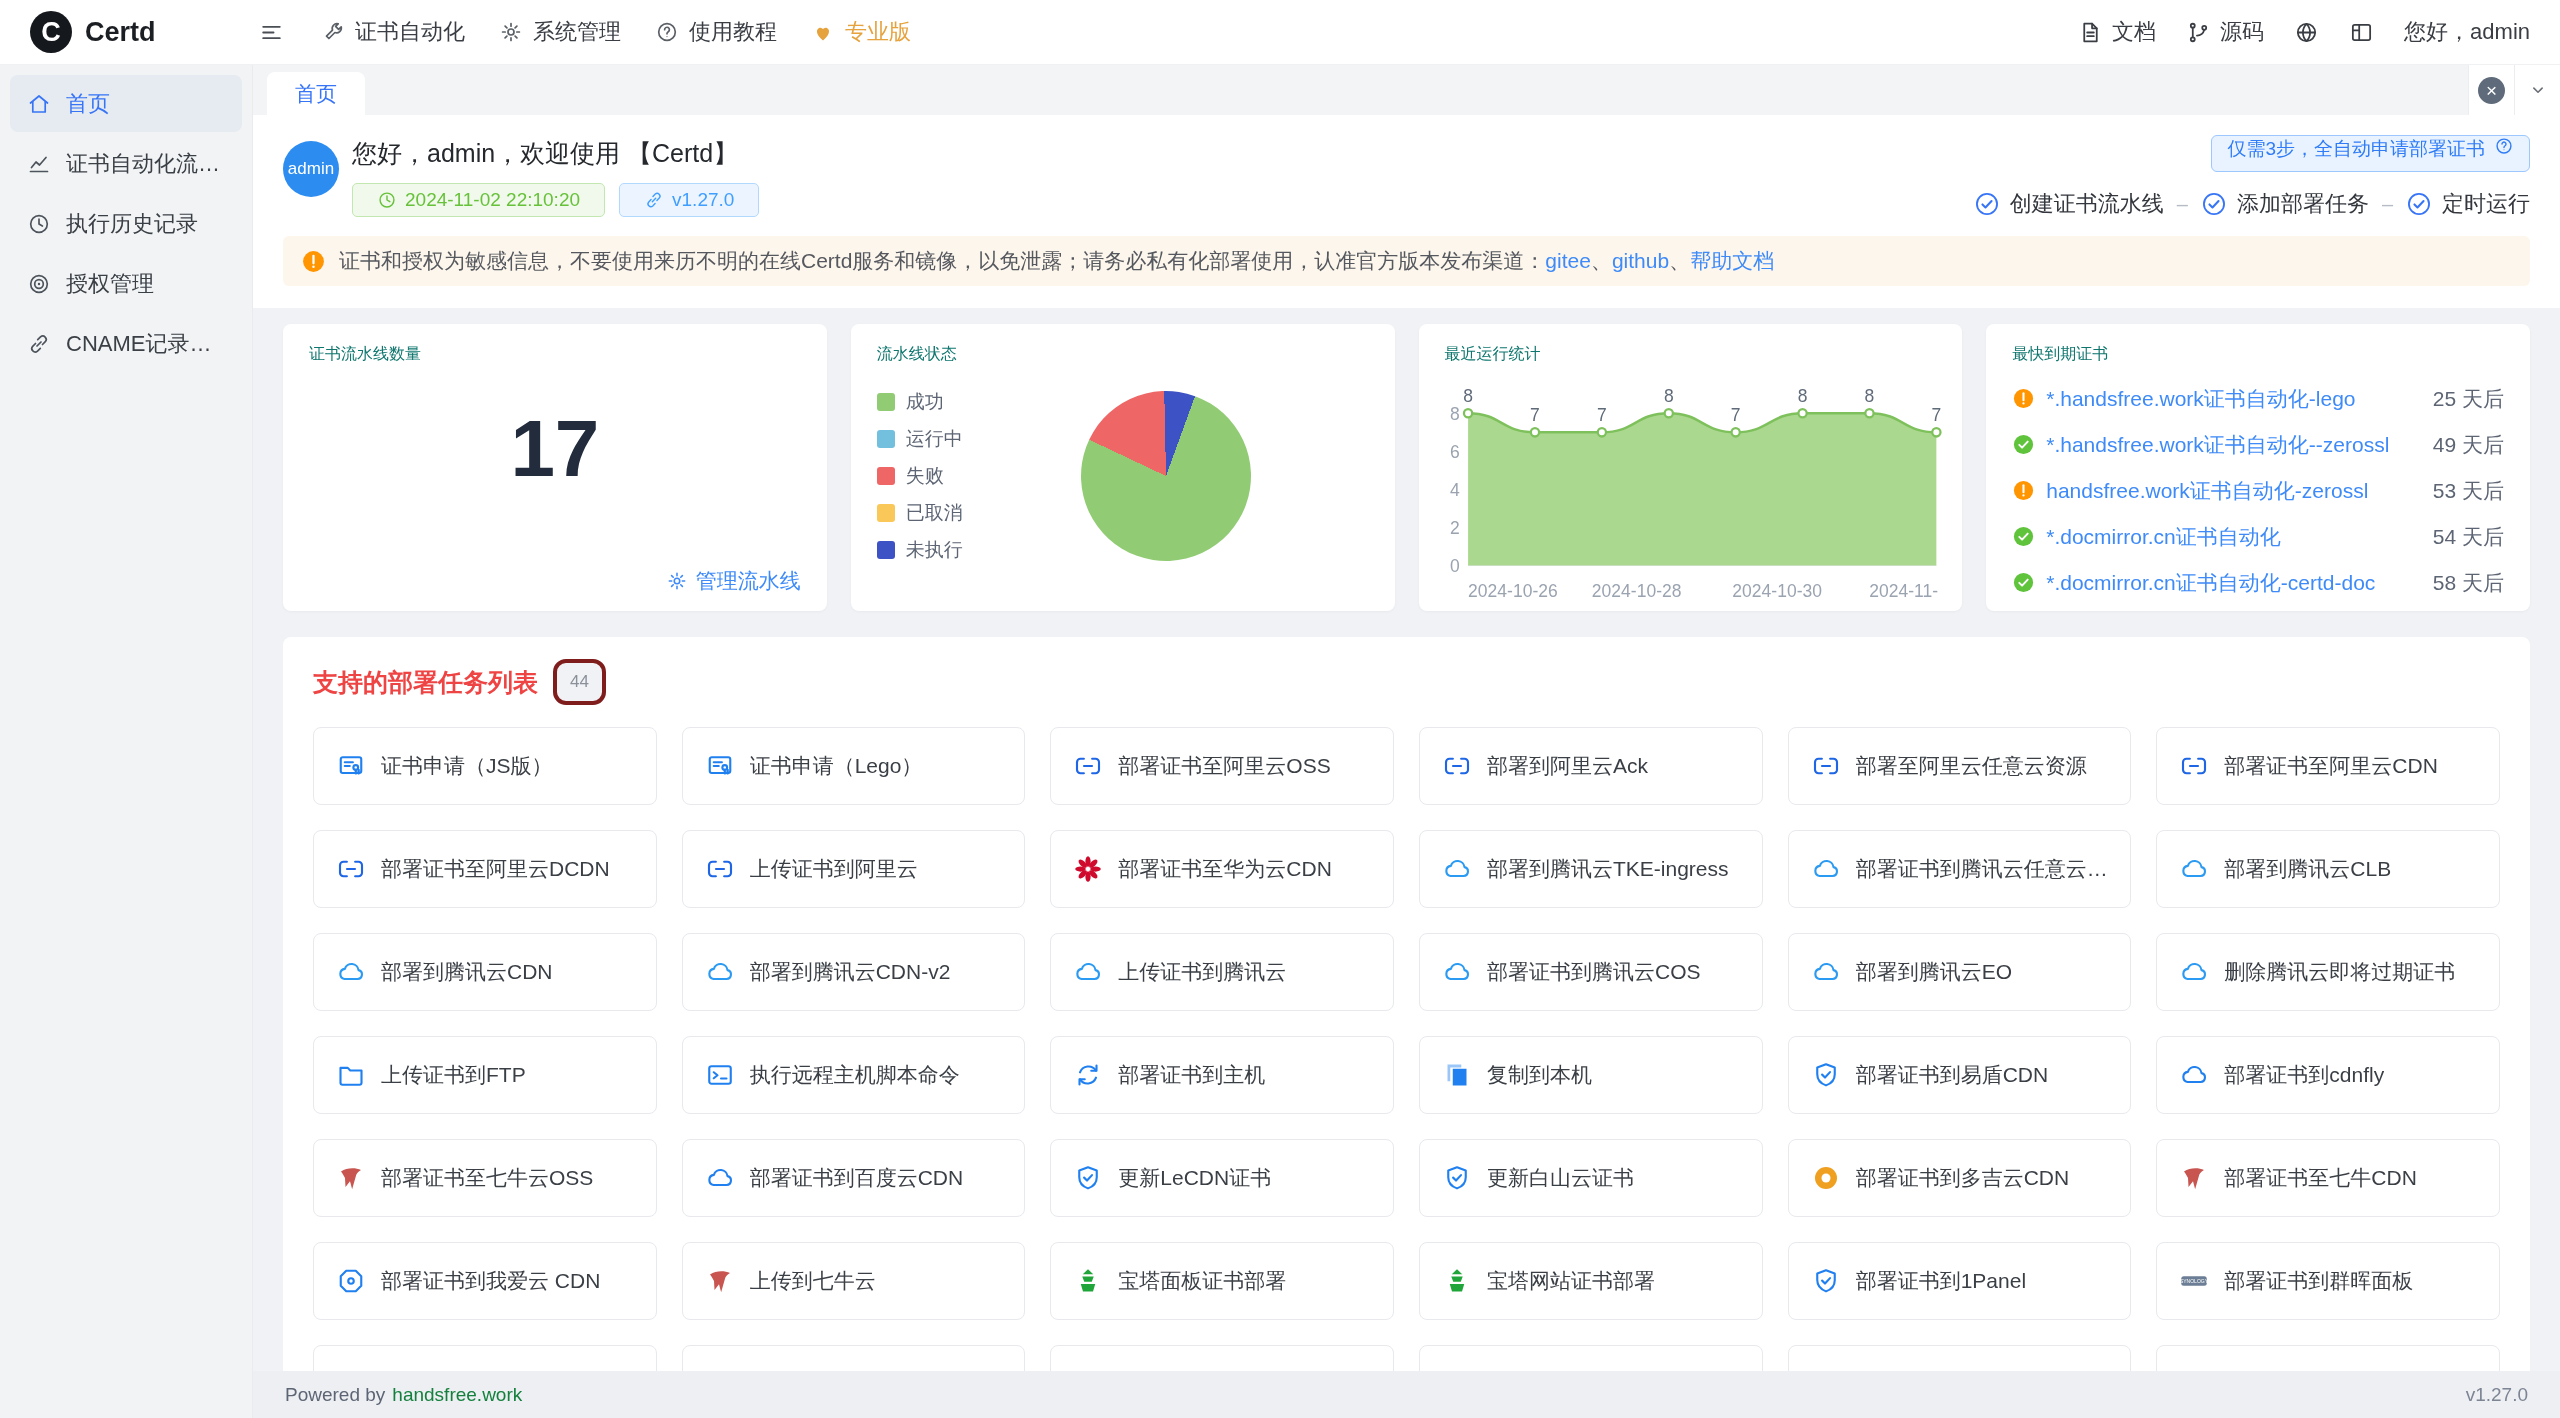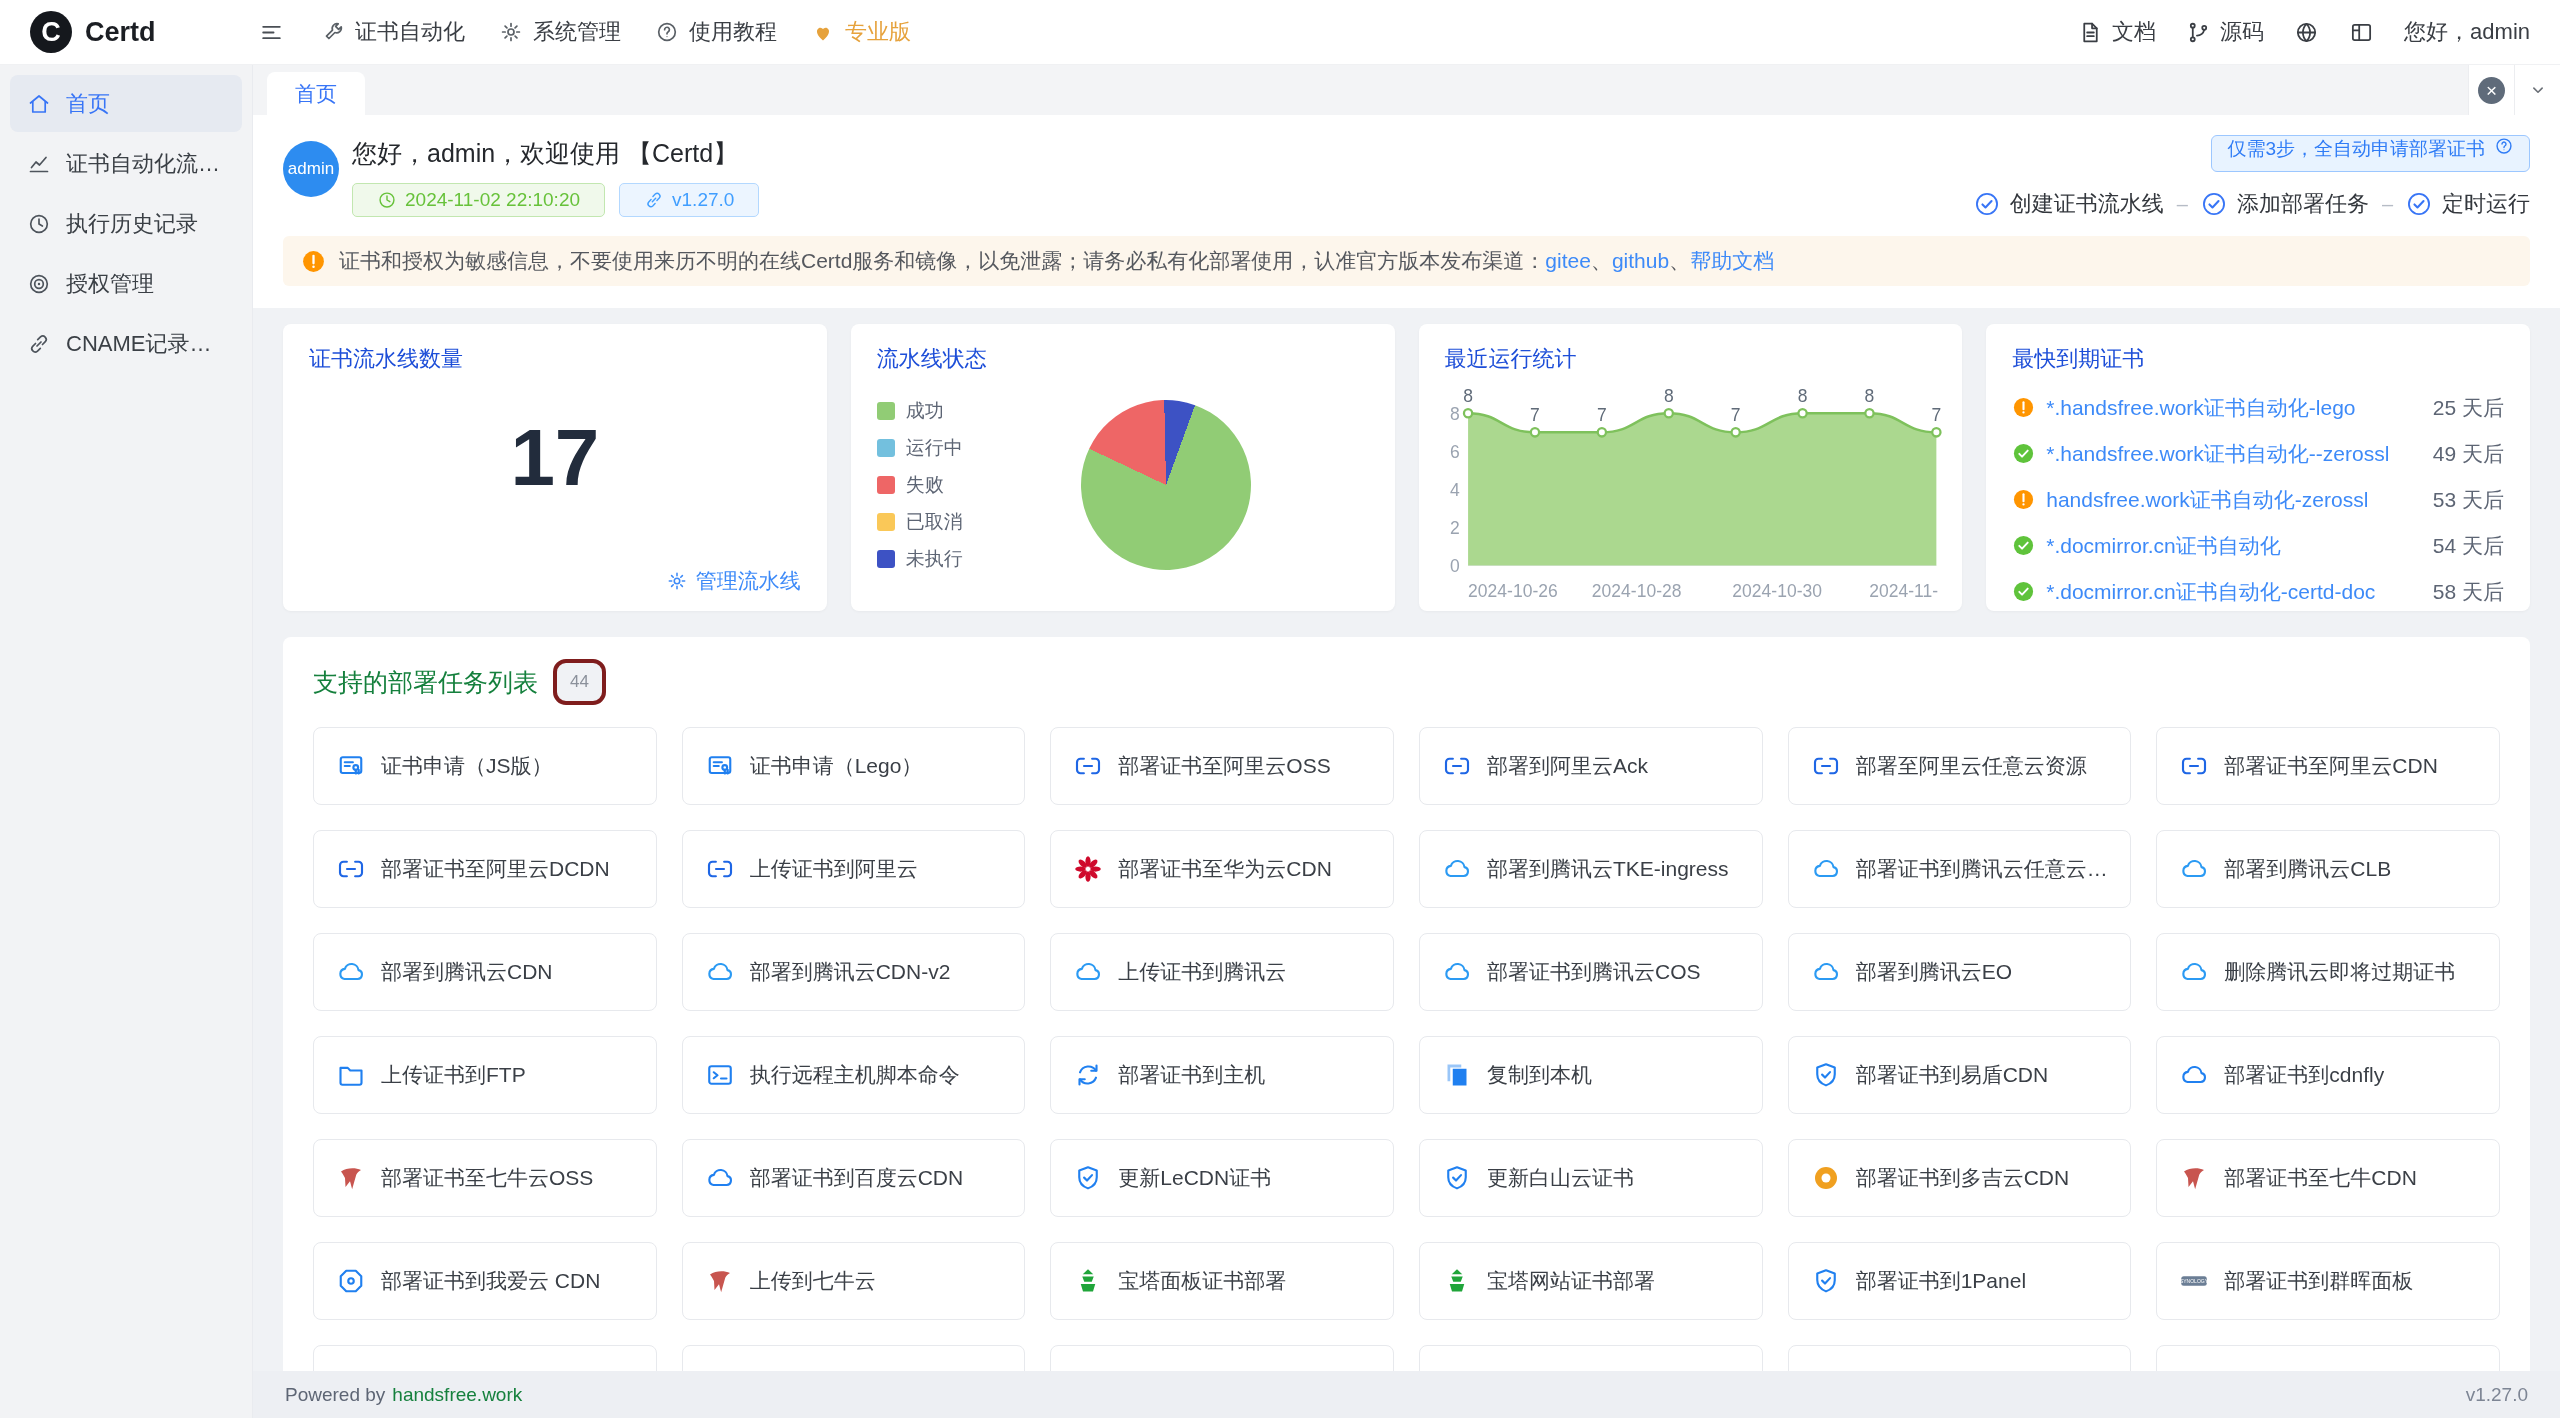--- a/index.html
+++ b/index.html
@@ -64,42 +64,42 @@
 .step .icon{font-size:26px}
 .step-sep{color:#b6bcc6;font-size:20px}
 .notice{margin-top:17px;background:#fdf6ec;border-radius:6px;display:flex;align-items:center;gap:13px;padding:11px 18px;font-size:21px;color:#55585e}
 .notice-ic{font-size:25px}
 .notice-link{color:#3d8af8;cursor:pointer}
 
 
 .gray{flex:1;padding:16px 30px 0;overflow:hidden;min-height:0}
 .stat-cards{display:grid;grid-template-columns:repeat(4,1fr);gap:24px}
 .card{background:#fff;border-radius:8px;padding:20px 26px;height:287px;position:relative;box-shadow:0 1px 3px rgba(0,0,0,.04)}
-.card-title{font-size:22px;color:#1d4ed8}
+.card-title{font-size:16px;color:#0f766e}
 .big-num{font-size:80px;font-weight:700;color:#222c3c;text-align:center;margin-top:38px}
 .manage-link{position:absolute;right:26px;bottom:16px;color:#3d8af8;font-size:21px;display:flex;align-items:center;gap:8px;cursor:pointer}
 .manage-link .icon{font-size:22px}
 .status-body{display:flex;align-items:center;margin-top:10px;height:202px}
 .legend{display:flex;flex-direction:column;gap:11px;font-size:19px;color:#5d6574}
 .legend-item{display:flex;align-items:center;gap:11px}
 .legend-swatch{width:18px;height:18px;border-radius:3px;flex:none}
 .pie-wrap{flex:1;display:flex;justify-content:center}
 .pie{width:170px;height:170px;border-radius:50%;transform:rotate(20deg)}
 .runs-chart{position:absolute;left:14px;right:14px;top:58px;bottom:10px}
 .runs-chart svg{width:100%;height:100%}
 .exp-list{margin-top:15px;display:flex;flex-direction:column;gap:9px}
 .exp-row{display:flex;align-items:center;gap:11px;font-size:21px;height:37px}
 .exp-row .icon{font-size:23px}
 .exp-name{color:#3d8af8;white-space:nowrap;overflow:hidden;text-overflow:ellipsis;cursor:pointer}
 .exp-days{color:#5d6574;flex:none;margin-left:auto}
 
 
 .deploy{margin-top:26px;background:#fff;border-radius:8px;padding:28px 30px;min-height:840px}
 .deploy-head{display:flex;align-items:center;gap:15px;height:34px}
-.deploy-title{font-size:25px;font-weight:400;color:#15803d}
+.deploy-title{font-size:25px;font-weight:700;color:#ef4444}
 .deploy-count{background:#f0f2f5;border:4px solid #7f1d1d;color:#8b919b;font-size:17px;padding:9px 13px;border-radius:13px}
 .task-grid{margin-top:28px;display:grid;grid-template-columns:repeat(6,1fr);gap:25px}
 .task{height:78px;border:1px solid #e7e9ed;border-radius:8px;display:flex;align-items:center;padding:0 22px;background:#fff;cursor:pointer;min-width:0}
 .task .icon{font-size:30px}
 .task-label{margin-left:15px;font-size:21px;color:#3a3f46;white-space:nowrap;overflow:hidden;text-overflow:ellipsis}
 
 
 .footer{position:absolute;left:0;right:0;bottom:0;height:47px;background:#edeff3;display:flex;align-items:center;padding:0 32px;font-size:19px;color:#5d6574;z-index:5}
 .footer-link{color:#15803d;margin-left:7px;cursor:pointer}
 .footer-ver{margin-left:auto;color:#7d8594}

